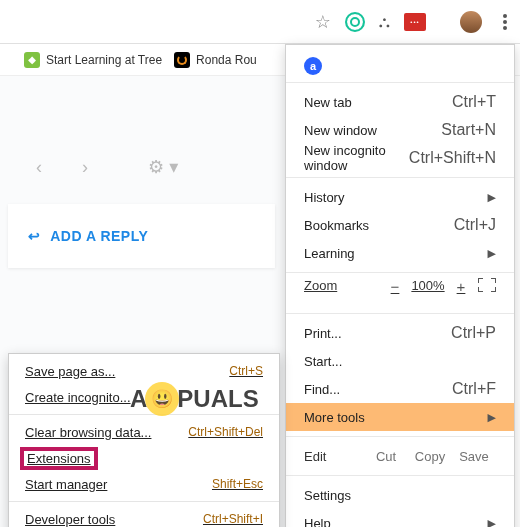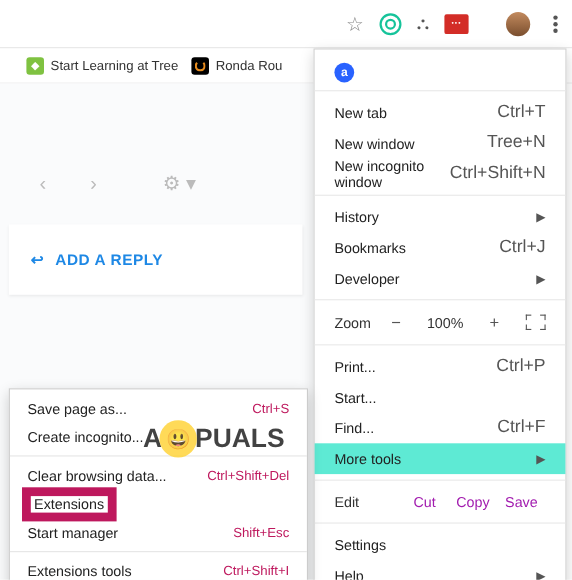--- a/index.html
+++ b/index.html
@@ -26,47 +26,47 @@
   .page { position:absolute; top:76px; left:0; width:285px; bottom:0; background:#fafbfc; color:#999; }
   .nav-row { display:flex; align-items:center; gap:40px; padding:80px 0 20px 36px; color:#bbb; font-size:18px; }
   .gear { margin-left:20px; }
   .reply-card { background:#fff; margin:6px 10px 0 8px; padding:24px 20px; box-shadow:0 1px 3px rgba(0,0,0,.08); color:#1e88e5; font-weight:bold; letter-spacing:.5px; display:flex; align-items:center; gap:10px; font-size:14px; }
   .similar { padding:86px 0 0 20px; font-size:15px; color:#b0b0b0; }
   
   
   .menu { position:absolute; top:44px; left:285px; right:5px; background:#fff; border:1px solid #d0d0d0; box-shadow:0 4px 12px rgba(0,0,0,.18); padding:6px 0; }
   .menu hr { border:none; border-top:1px solid #e8e8e8; margin:5px 0; }
   .row { display:flex; align-items:center; height:28px; padding:0 18px; font-size:13px; color:#222;justify-content:center; }
-  .row.hover { background:#5eead4; }
+  .row.hover { background:#fdba74; }
   .row .lbl { flex:1; }
   .row .sc { color:#555; font-size:16px; }
   .row .arr { color:#555; font-size:11px; margin-left:8px; }
   .ext-icon-row { padding:6px 18px 2px; }
   .a-circle { width:18px; height:18px; border-radius:50%; background:#2962ff; color:#fff; display:flex; align-items:center; justify-content:center; font-size:11px; font-weight:bold; }
-  .zoom-row { display:flex; align-items:center; height:30px; padding:0 18px; gap:12px; }
+  .zoom-row { display:flex; align-items:flex-start; height:30px; padding:0 18px; gap:0;text-decoration:underline; }
   .zoom-row .zlbl { flex:1; }
   .zoom-row .zbtn { width:22px; text-align:center; color:#555; font-size:15px; }
   .zoom-row .zval { width:44px; text-align:center; }
   .zoom-row .full { width:18px; height:14px; position:relative; margin-left:6px; }
   .zoom-row .full i{position:absolute;width:5px;height:5px;border:1px solid #555;}
   .zoom-row .full i.tl{top:0;left:0;border-right:none;border-bottom:none;}
   .zoom-row .full i.tr{top:0;right:0;border-left:none;border-bottom:none;}
   .zoom-row .full i.bl{bottom:0;left:0;border-right:none;border-top:none;}
   .zoom-row .full i.br{bottom:0;right:0;border-left:none;border-top:none;}
   .edit-row { display:flex; align-items:center; height:28px; padding:0 18px; gap:0; }
   .edit-row .elbl { width:60px; }
-  .edit-row .ebtn { flex:1; text-align:center; color:#a21caf; font-size:13px; }
+  .edit-row .ebtn { flex:1; text-align:center; color:#737373; font-size:13px; }
   
   
   .submenu { position:absolute; top:353px; left:8px; width:272px; background:#fff; border:1px solid #ccc; box-shadow:0 4px 12px rgba(0,0,0,.2); padding:4px 0; }
-  .subrow { display:flex; align-items:center; height:26px; padding:0 16px; font-size:13px; color:#222; }
+  .subrow { display:flex; align-items:center; height:26px; padding:0 16px; font-size:13px; color:#222;text-decoration:underline; }
   .subrow .slbl { flex:1; }
-  .subrow .ssc { color:#be185d; font-size:12px; }
+  .subrow .ssc { color:#a16207; font-size:12px; }
   .submenu hr { border:none; border-top:1px solid #e5e5e5; margin:4px 0; }
-  .highlight { border:8px solid #be185d; padding:0 3px; margin-left:-5px;}
+  .highlight { border:4px solid #be185d; padding:0 3px; margin-left:-5px;}
   
   
   .watermark { position:absolute; top:382px; left:130px; display:flex; align-items:center; gap:2px; font-size:24px; font-weight:bold; color:#222; opacity:.85; pointer-events:none; font-family: Arial, sans-serif; }
   .wm-icon { width:34px; height:34px; background:#ffd43b; border-radius:50%; display:flex; align-items:center; justify-content:center; font-size:18px; margin:0 -4px; position:relative; }
   .wm-icon::after{content:"😃";font-size:18px;}
 </style>
 </head>
 <body>
 
 <div class="toolbar">
@@ -113,37 +113,37 @@
   <div class="ext-icon-row">
     <span class="a-circle">a</span>
   </div>
   <hr>
   <div class="row">
     <span class="lbl">New tab</span>
     <span class="sc">Ctrl+T</span>
   </div>
   <div class="row">
     <span class="lbl">New window</span>
-    <span class="sc">Tree+N</span>
+    <span class="sc">Start+N</span>
   </div>
   <div class="row">
     <span class="lbl">New incognito window</span>
     <span class="sc">Ctrl+Shift+N</span>
   </div>
   <hr>
   <div class="row">
     <span class="lbl">History</span>
     <span class="arr">▶</span>
   </div>
   <div class="row">
     <span class="lbl">Bookmarks</span>
     <span class="sc">Ctrl+J</span>
   </div>
   <div class="row">
-    <span class="lbl">Developer</span>
+    <span class="lbl">Learning</span>
     <span class="arr">▶</span>
   </div>
   <hr>
   <div class="zoom-row">
     <span class="zlbl">Zoom</span>
     <span class="zbtn">−</span>
     <span class="zval">100%</span>
     <span class="zbtn">+</span>
     <span class="full">
         <i class="tl"></i>
@@ -201,21 +201,21 @@
   </div>
   <div class="subrow">
     <span class="slbl"><span class="highlight">Extensions</span></span>
   </div>
   <div class="subrow">
     <span class="slbl">Start manager</span>
     <span class="ssc">Shift+Esc</span>
   </div>
   <hr>
   <div class="subrow">
-    <span class="slbl">Extensions tools</span>
+    <span class="slbl">Developer tools</span>
     <span class="ssc">Ctrl+Shift+I</span>
   </div>
 </div>
 
 <div class="watermark">
   <span>A</span>
   <span class="wm-icon"></span>
   <span>PUALS</span>
 </div>
 

